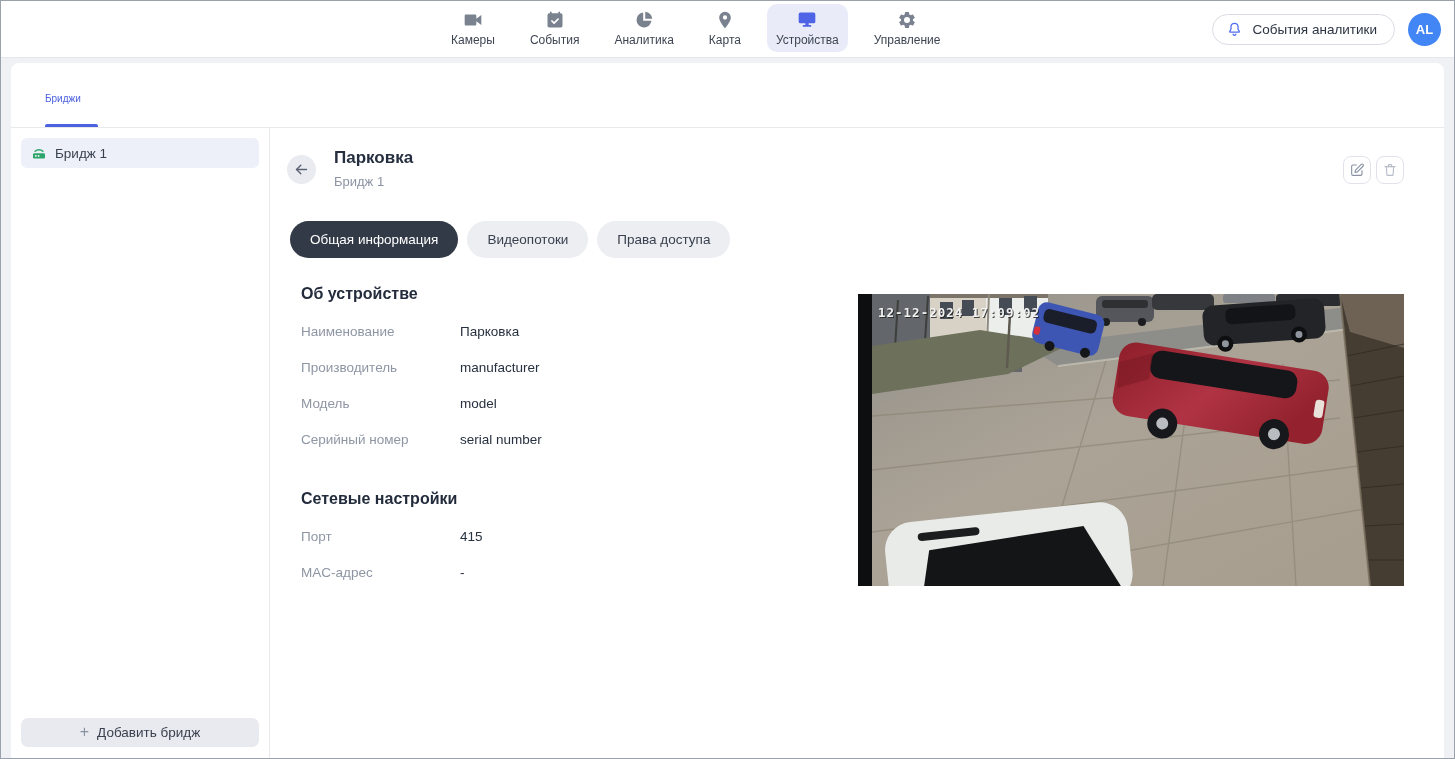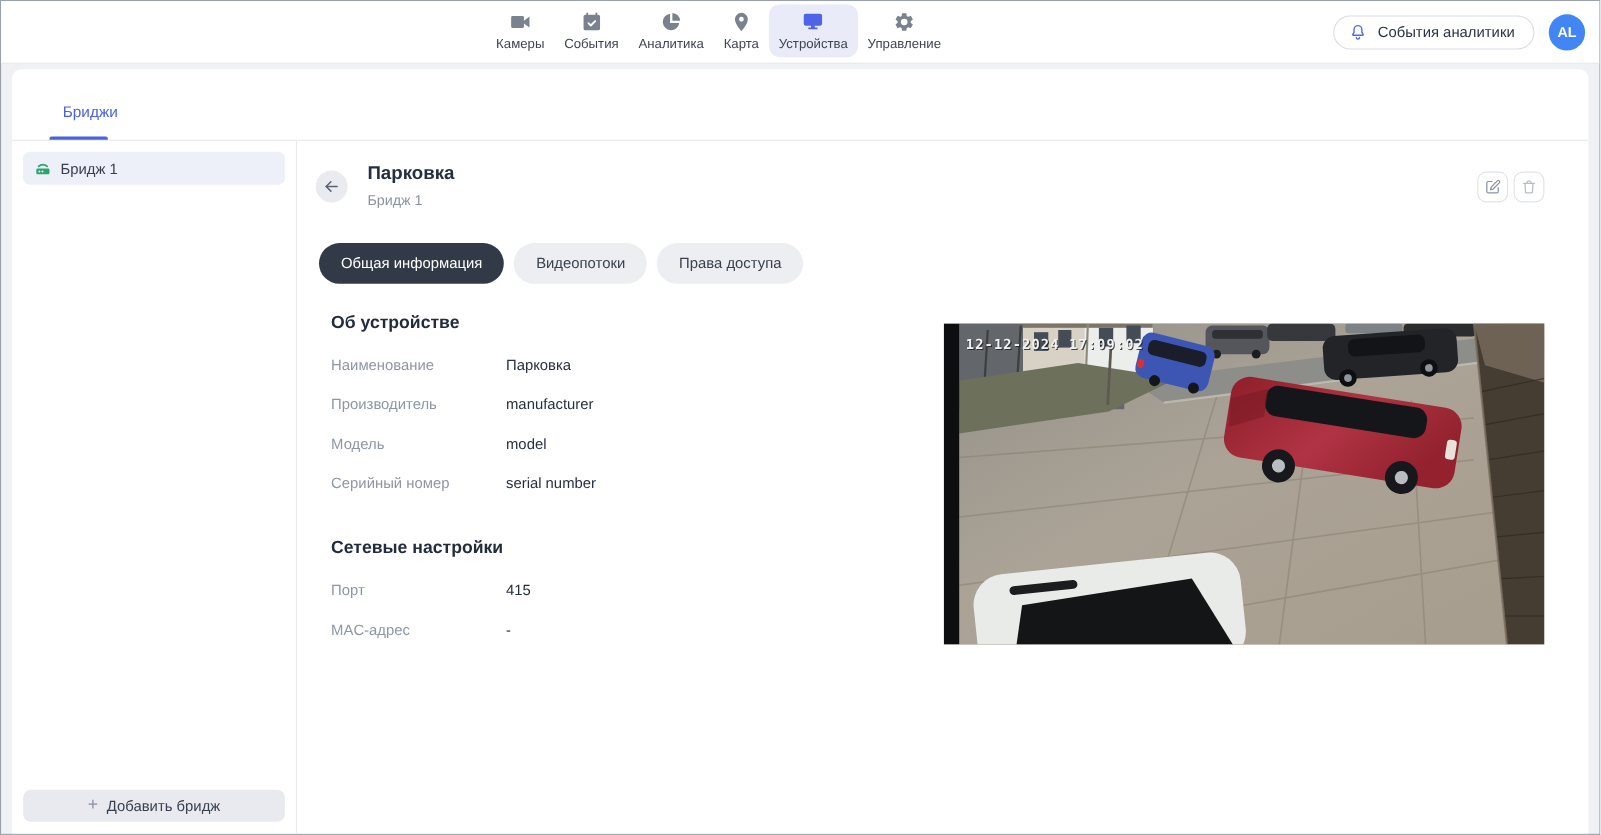--- a/index.html
+++ b/index.html
@@ -1,37 +1,37 @@
 <!DOCTYPE html>
 <html><head>
 <meta charset="utf-8">
 <style>
   * { margin:0; padding:0; box-sizing:border-box; }
   html,body { width:1455px; height:759px; font-family:"Liberation Sans", sans-serif; background:#fff; }
   .window { width:1455px; height:759px; border:1px solid #9aa1ab; display:flex; flex-direction:column; background:#f0f1f4; overflow:hidden; }
 
   
   .topbar { height:57px; background:#fff; border-bottom:1px solid #e5e7ea; position:relative; flex-shrink:0; }
-  .nav { position:absolute; left:441px; top:3px; display:flex; gap:0;align-items:center; }
+  .nav { position:absolute; left:441px; top:3px; display:flex; gap:17px;align-items:center; }
   .nav-item { display:flex; flex-direction:column; align-items:center; gap:3px; padding:6px 9px 5px; border-radius:10px; cursor:pointer; }
   .nav-item .nicon { width:20px; height:20px; color:#7a8290; display:flex; align-items:center; justify-content:center; }
   .nav-item .nlabel { font-size:12px; color:#3e4552; white-space:nowrap; }
   .nav-item.active { background:#e9ecf8; }
   .nav-item.active .nicon { color:#4f63e6; }
   .nav-right { position:absolute; right:13px; top:0; height:57px; display:flex; align-items:center; gap:13px; }
   .events-btn { height:31px; padding:0 17px 0 13px; border:1px solid #d9dde3; border-radius:16px; background:#fff; display:flex; align-items:center; gap:9px; cursor:pointer; }
   .events-btn .bicon { width:17px; height:17px; color:#4f6cf0; }
   .events-btn .blabel { font-size:13.5px; color:#2c3442; white-space:nowrap; }
   .avatar { width:33px; height:33px; border-radius:50%; background:#4285f4; color:#fff; font-size:13px; font-weight:bold; display:flex; align-items:center; justify-content:center; cursor:pointer;text-align:center; }
 
   
   .page { flex:1; padding:5px 10px 0; min-height:0; }
   .card { height:100%; background:#fff; border-radius:8px 8px 0 0; display:flex; flex-direction:column; overflow:hidden; }
   .card-tabs { height:65px; border-bottom:1px solid #e7e9ec; position:relative; flex-shrink:0; }
-  .bridges-tab { position:absolute; left:34px; top:30px; font-size:14px; color:#4b61e0; cursor:pointer;margin-left:12px; }
+  .bridges-tab { position:absolute; left:34px; top:30px; font-size:10px; color:#4b61e0; cursor:pointer; }
   .bridges-underline { position:absolute; left:34px; bottom:0; width:53px; height:3px; background:#4b61e0; border-radius:2px 2px 0 0; }
   .card-body { flex:1; display:flex; min-height:0; }
 
   
   .sidebar { width:259px; border-right:1px solid #e7e9ec; display:flex; flex-direction:column; padding:10px 10px 11px; flex-shrink:0; }
   .bridge-item { height:30px; border-radius:6px; background:#edf0f9; display:flex; align-items:center; gap:8px; padding:0 10px; font-size:13.5px; color:#39404e; cursor:pointer; }
   .bridge-item .licon { width:16px; height:16px; display:flex; }
   .spacer { flex:1; }
   .add-btn { height:29px; border-radius:7px; background:#e8eaef; display:flex; align-items:center; justify-content:center; gap:8px; font-size:13.5px; color:#39404e; cursor:pointer; }
   .add-btn .plus { color:#8a92a0; font-size:16px; line-height:1; margin-top:-1px; }

